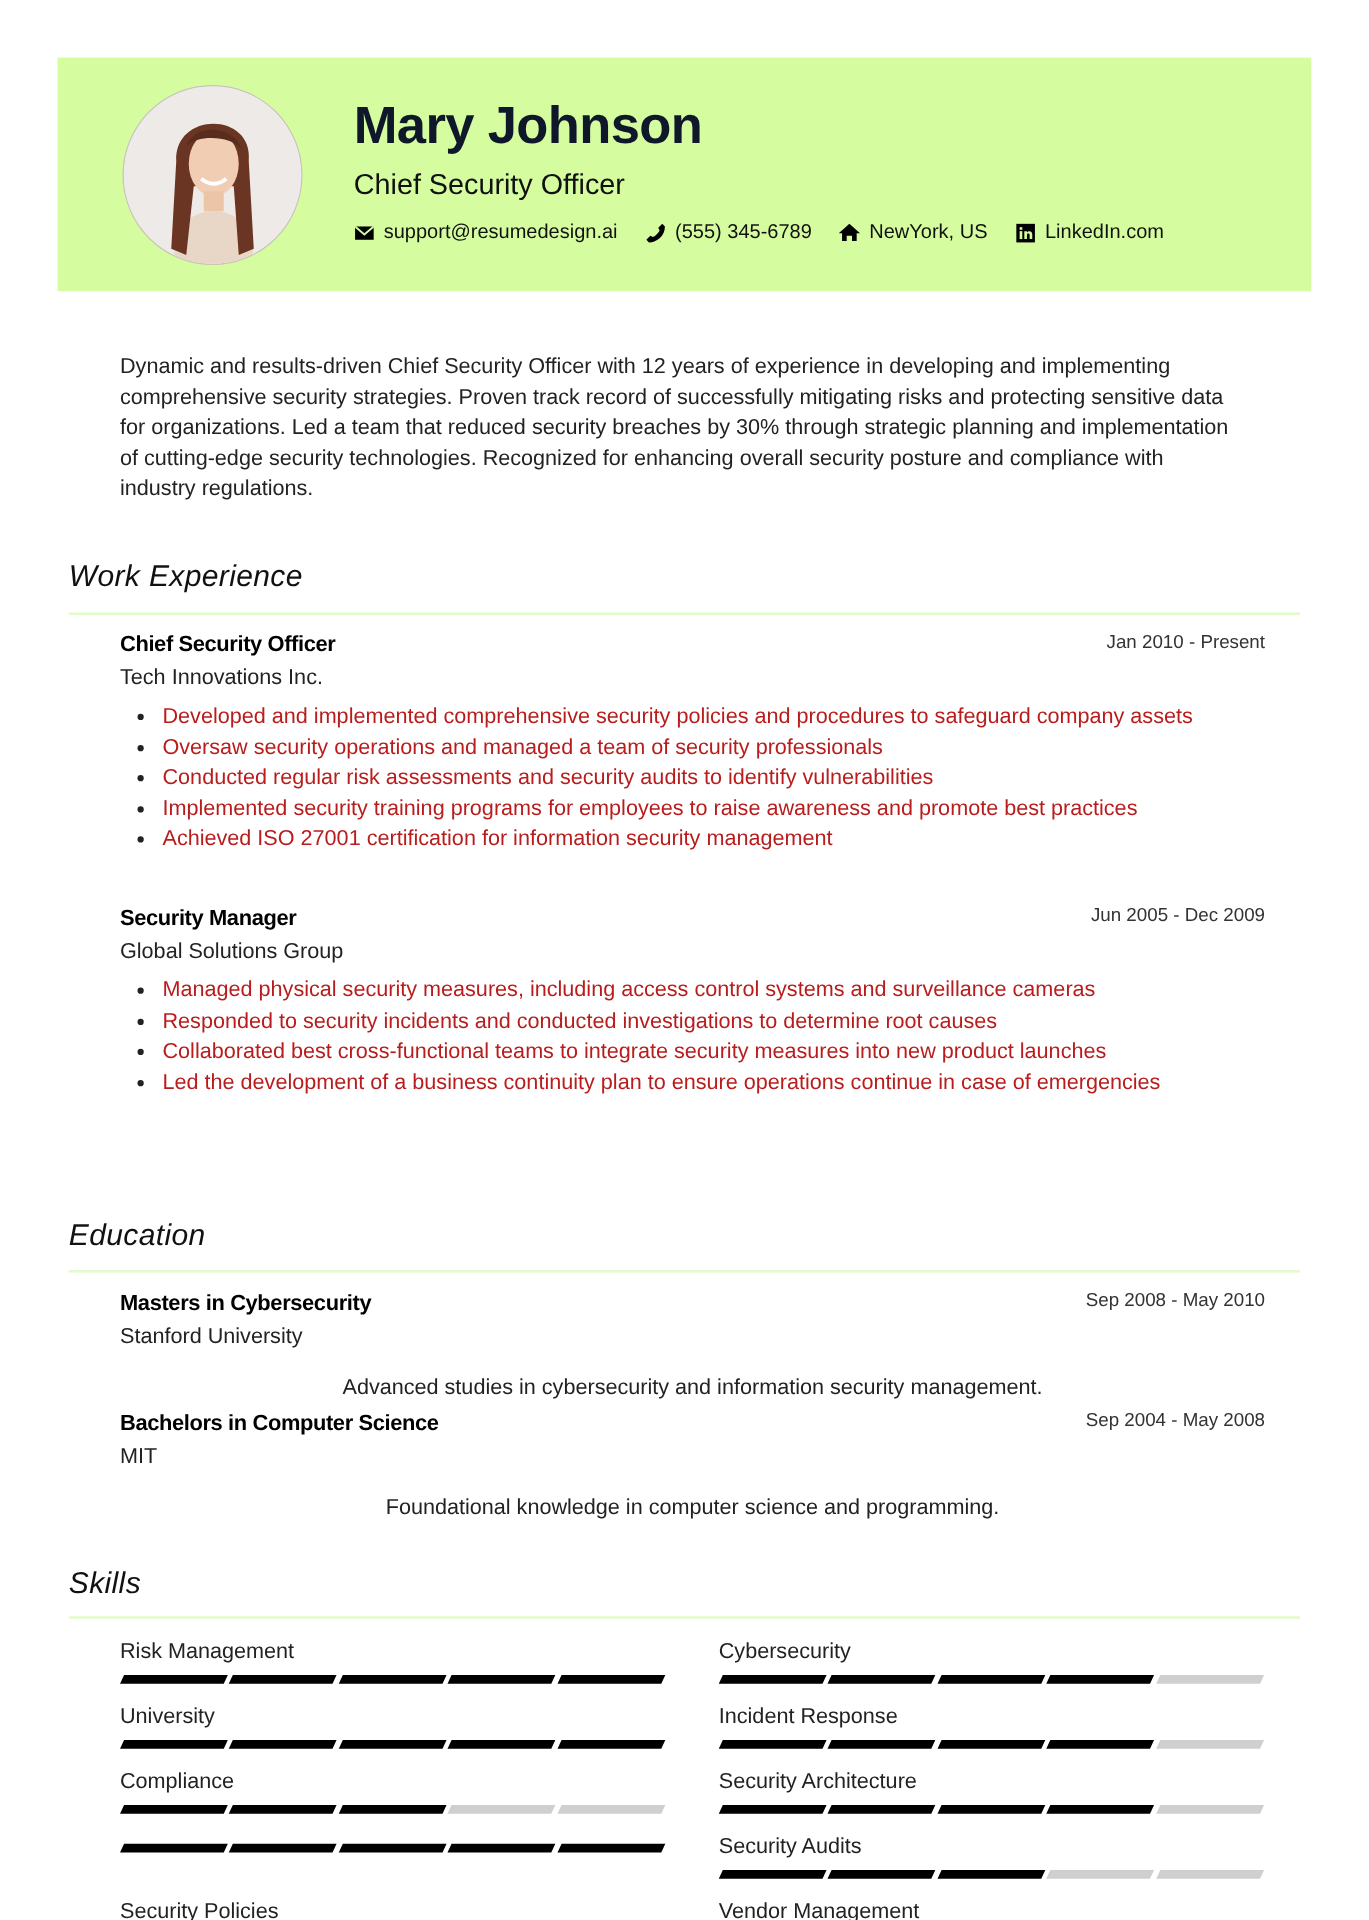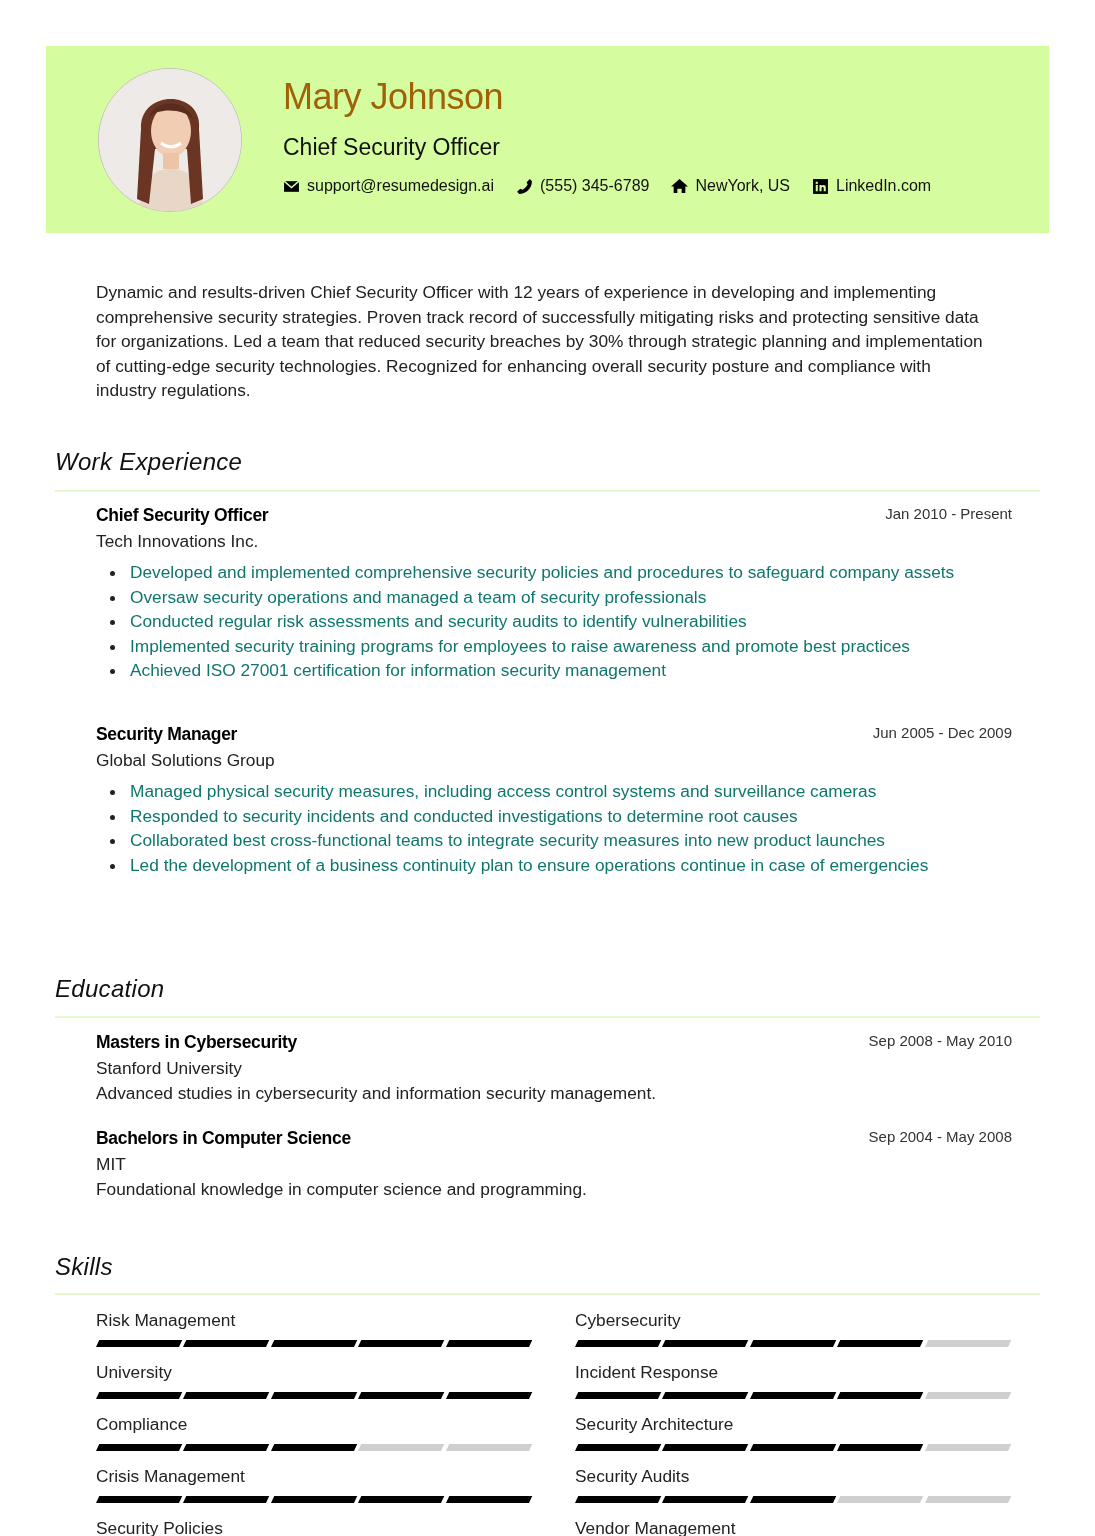--- a/index.html
+++ b/index.html
@@ -8,21 +8,21 @@
 
   .header {
     position: absolute; left: 46px; top: 46px; width: 1003px; height: 187px;
     background: #d5fd9f;
   }
   .avatar {
     position: absolute; left: 52px; top: 22px; width: 144px; height: 144px;
     border-radius: 50%; background: #efe9e6; border: 1px solid #c9c2bd; overflow: hidden;
   }
   .name {
-    position: absolute; left: 237px; top: 30px; font-size: 36px; font-weight: normal; color: #a16207;
+    position: absolute; left: 237px; top: 30px; font-size: 42px; font-weight: bold; color: #0f172a;
     letter-spacing: -0.5px;
   }
   .role { position: absolute; left: 237px; top: 88px; font-size: 23px; color: #111; }
   .contacts {
     position: absolute; left: 237px; top: 131px; display: flex; align-items: center;
     font-size: 16px; color: #111;
   }
   .contact { display: flex; align-items: center; margin-right: 22px; }
   .contact svg { width: 17px; height: 17px; margin-right: 7px; }
 
@@ -37,27 +37,27 @@
   .section-rule {
     position: absolute; left: 55px; width: 985px; height: 2px; background: #e2fbc8;
   }
 
   .entry { position: absolute; left: 96px; width: 916px; }
   .entry-title { font-size: 17.5px; font-weight: bold; color: #000; letter-spacing: -0.3px; }
   .entry-org { font-size: 17.3px; color: #222; margin-top: 5px; }
   .entry-date { position: absolute; right: 0; top: 0; font-size: 15px; color: #333; }
   .bullets { list-style: none; margin-top: 8px; }
   .bullets li {
-    position: relative; padding-left: 34px; font-size: 17.3px; line-height: 24.6px; color: #0f766e;
+    position: relative; padding-left: 34px; font-size: 17.3px; line-height: 24.6px; color: #b91c1c;
   }
   .bullets li::before {
     content: ""; position: absolute; left: 14px; top: 11px; width: 5px; height: 5px;
     border-radius: 50%; background: #222;
   }
-  .entry-desc { font-size: 17.3px; color: #222; margin-top: 4px; }
+  .entry-desc { font-size: 17.3px; color: #222; margin-top: 20px; text-align: center; }
 
   .skill { position: absolute; width: 437px; }
   .skill-name { font-size: 17.3px; color: #222; }
   .skill-bar { display: flex; margin-top: 9px; }
   .seg {
     width: 84px; height: 7px; margin-right: 4px; background: #000;
     transform: skewX(-25deg); transform-origin: bottom left;
   }
   .seg.off { background: #cfcfcf; }
 </style>
@@ -215,21 +215,20 @@
       <div class="skill-name">Security Architecture</div>
       <div class="skill-bar">
         <div class="seg"></div>
         <div class="seg"></div>
         <div class="seg"></div>
         <div class="seg"></div>
         <div class="seg off"></div>
       </div>
     </div>
     <div class="skill" style="left: 96px; top: 1466px;">
-      <div class="skill-name">Crisis Management</div>
       <div class="skill-bar">
         <div class="seg"></div>
         <div class="seg"></div>
         <div class="seg"></div>
         <div class="seg"></div>
         <div class="seg"></div>
       </div>
     </div>
     <div class="skill" style="left: 575px; top: 1466px;">
       <div class="skill-name">Security Audits</div>

